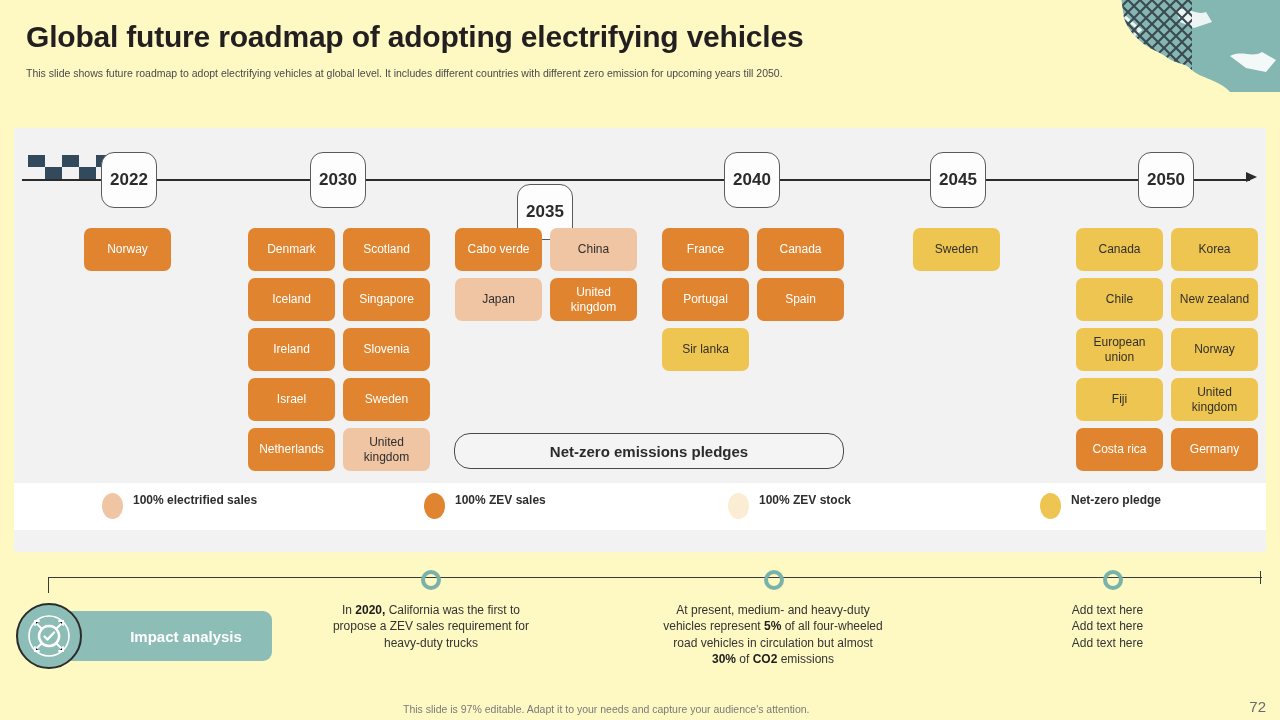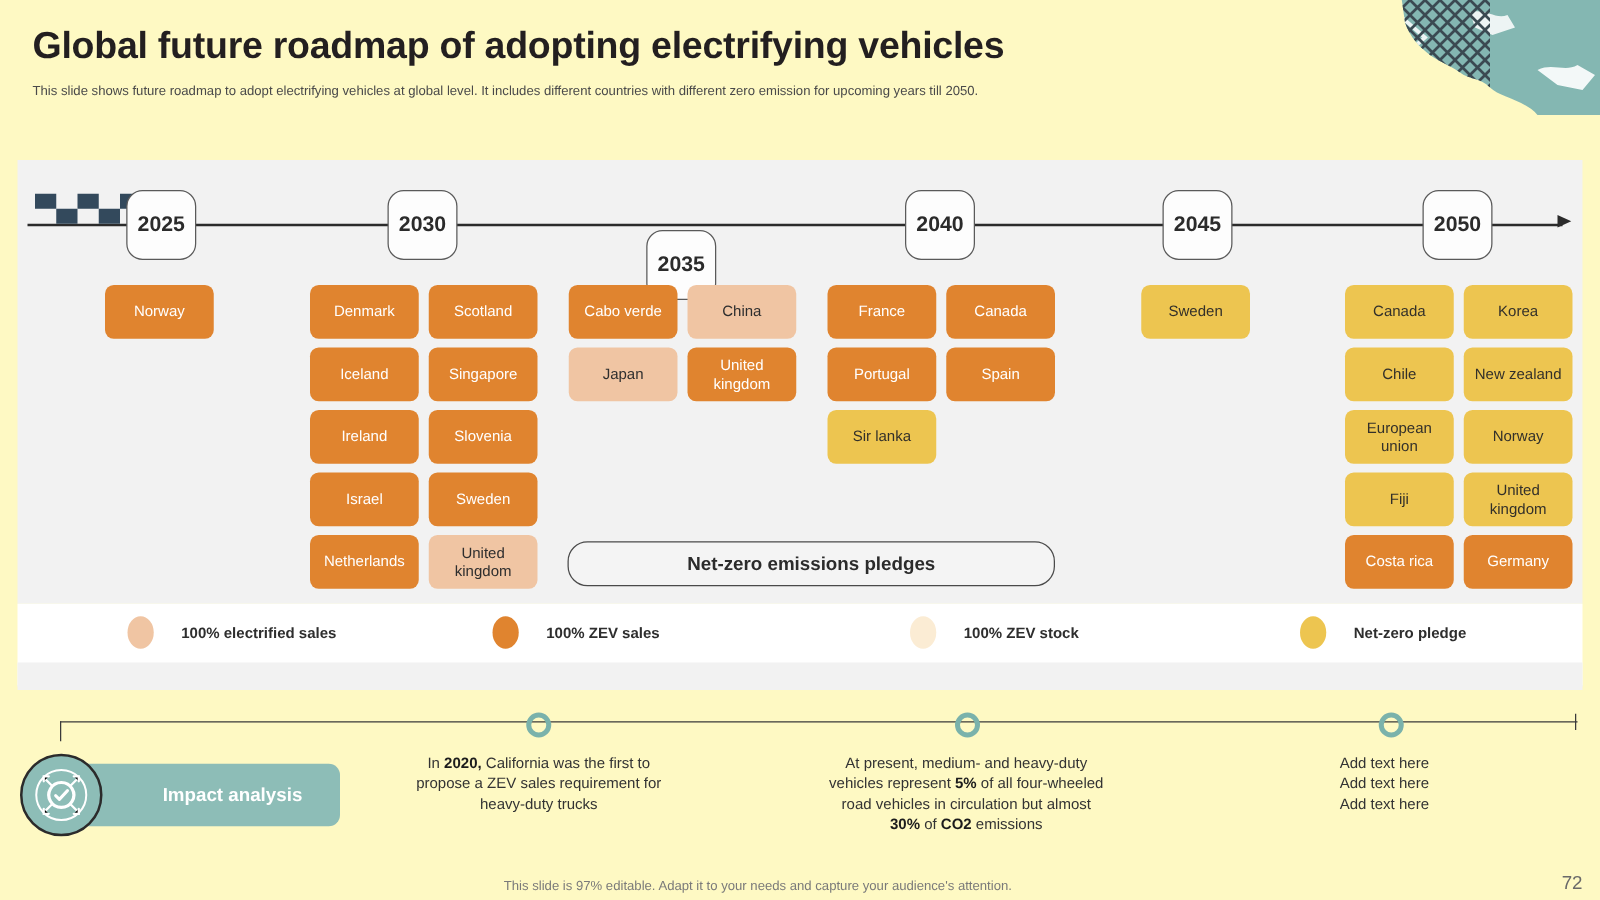--- a/index.html
+++ b/index.html
@@ -88,21 +88,21 @@
     position: absolute; left: 454px; top: 433px;
     width: 390px; height: 36px;
     border: 1.3px solid #4a4a4a; border-radius: 16px;
     background: #f4f4f4;
     display: flex; align-items: center; justify-content: center;
     font-size: 15px; font-weight: bold; color: #2b2b2b;
   }
 
   
   .legend { position: absolute; left: 14px; top: 493px; width: 1252px; height: 32px; }
-  .leg-item { position: absolute; top: 0; display: flex; align-items: center; gap: 22px; }
+  .leg-item { position: absolute; top: 0; display: flex; gap: 10px; }
   .leg-dot { width: 21px; height: 26px; border-radius: 50%; flex: 0 0 auto; }
   .leg-label { font-size: 12px; font-weight: bold; color: #2e2e2e; white-space: nowrap; }
 
   
   .bot-line {
     position: absolute; left: 48px; top: 577px;
     width: 1214px; height: 1.4px; background: #3a3a3a;
   }
   .bot-tick-l { position: absolute; left: 48px; top: 577px; width: 1.4px; height: 16px; background: #3a3a3a; }
   .bot-tick-r { position: absolute; left: 1260px; top: 571px; width: 1.4px; height: 13px; background: #3a3a3a; }
@@ -184,21 +184,21 @@
   <div class="tl-arrow"></div>
   <div class="flag" id="flag">
       <i style="left: 0px; top: 0px;"></i>
       <i style="left: 34px; top: 0px;"></i>
       <i style="left: 68px; top: 0px;"></i>
       <i style="left: 17px; top: 12px;"></i>
       <i style="left: 51px; top: 12px;"></i>
     </div>
 
   <div id="years">
-      <div class="year-node" style="left: 101px;">2025</div>
+      <div class="year-node" style="left: 101px;">2022</div>
       <div class="year-node" style="left: 310px;">2030</div>
       <div class="year-node" style="left: 517px; margin-top: 32px;">2035</div>
       <div class="year-node" style="left: 724px;">2040</div>
       <div class="year-node" style="left: 930px;">2045</div>
       <div class="year-node" style="left: 1138px;">2050</div>
     </div>
   <div id="columns">
       <div class="col" style="left: 84px;">
         <div class="chip-row">
           <div class="chip c-zev">Norway</div>
@@ -278,21 +278,21 @@
       </div>
     </div>
 
   <div class="netzero">Net-zero emissions pledges</div>
 
   <div class="legend" id="legend">
       <div class="leg-item" style="left: 88px;">
         <span class="leg-dot" style="background: rgb(240, 197, 163);"></span>
         <span class="leg-label">100% electrified sales</span>
       </div>
-      <div class="leg-item" style="left: 380px;">
+      <div class="leg-item" style="left: 410px;">
         <span class="leg-dot" style="background: rgb(224, 132, 47);"></span>
         <span class="leg-label">100% ZEV sales</span>
       </div>
       <div class="leg-item" style="left: 714px;">
         <span class="leg-dot" style="background: rgb(251, 236, 212);"></span>
         <span class="leg-label">100% ZEV stock</span>
       </div>
       <div class="leg-item" style="left: 1026px;">
         <span class="leg-dot" style="background: rgb(237, 197, 80);"></span>
         <span class="leg-label">Net-zero pledge</span>

